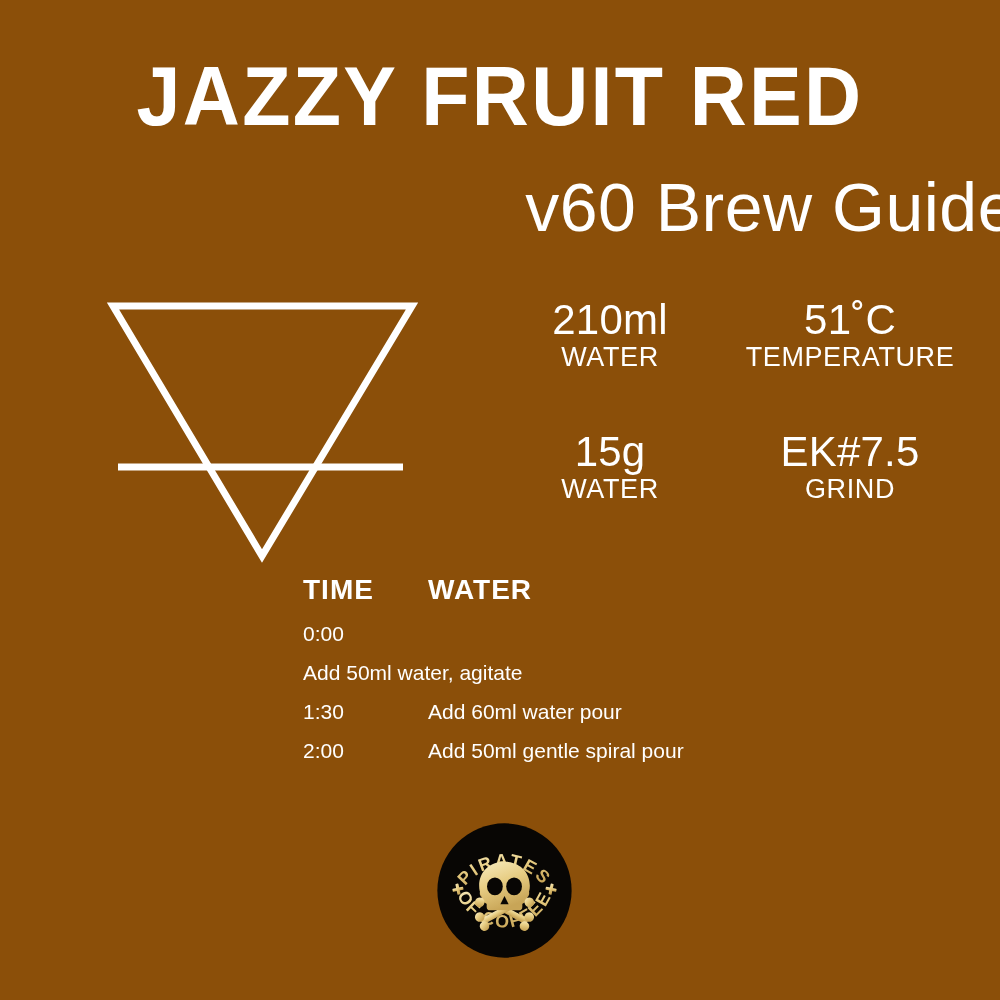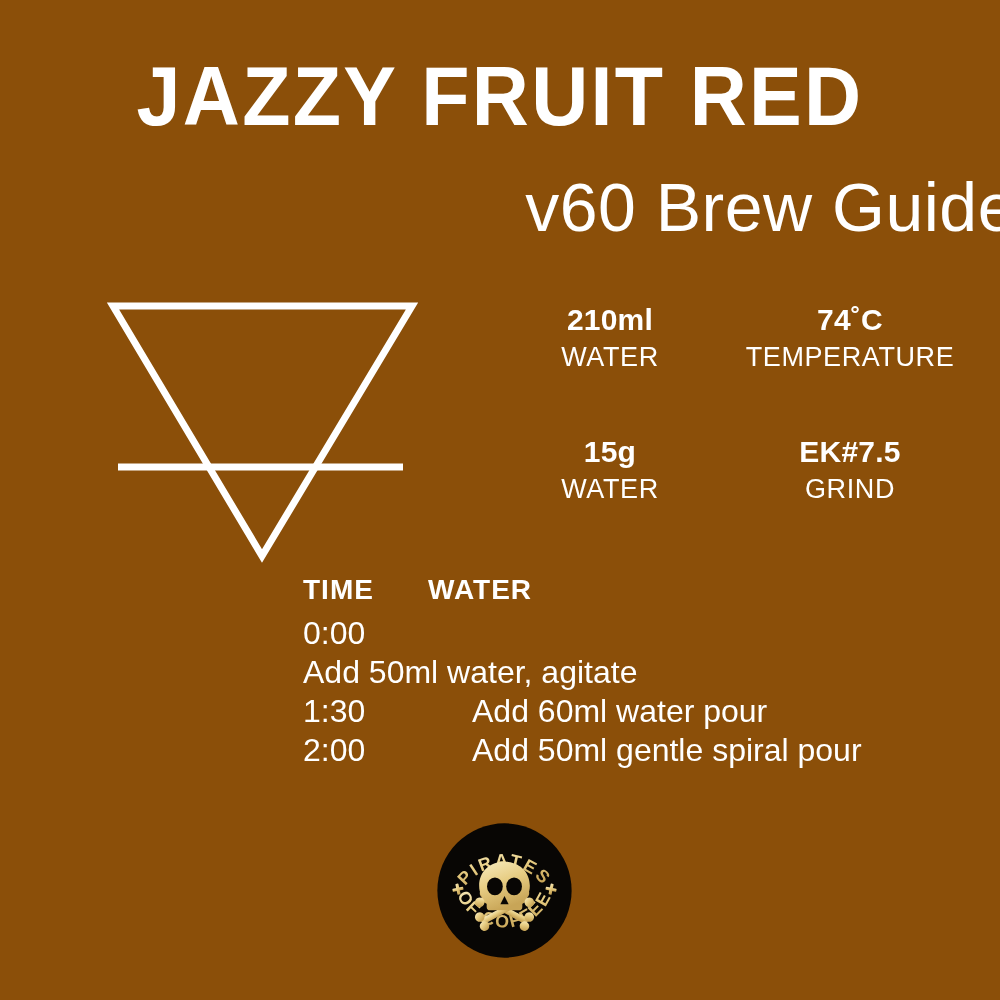--- a/index.html
+++ b/index.html
@@ -68,23 +68,23 @@
     width: 480px;
     display: grid;
     grid-template-columns: 1fr 1fr;
     grid-template-rows: auto auto;
     row-gap: 58px;
   }
   .stat {
     text-align: center;
   }
   .stat-value {
-    font-size: 30px;
+    font-size: 42px;
     line-height: 40px;
-    font-weight: 700;
+    font-weight: 400;
     letter-spacing: 0.2px;
   }
   .stat-label {
     font-size: 27px;
     line-height: 34px;
     font-weight: 300;
     letter-spacing: 0.6px;
   }
 
   
@@ -99,24 +99,23 @@
     align-items: center;
   }
   .sched-head {
     font-size: 28px;
     line-height: 40px;
     font-weight: 700;
     letter-spacing: 1px;
     margin-bottom: 4px;
   }
   .sched-body .sched-row {
-    font-size: 32px;
+    font-size: 21px;
     line-height: 39px;
     font-weight: 300;
-    gap: 44px;
   }
   .col-time {
     width: 125px;
     flex: 0 0 125px;
   }
   .col-water {
     flex: 1 1 auto;
     white-space: nowrap;
   }
 
@@ -143,21 +142,21 @@
       <line x1="18" y1="177" x2="303" y2="177" stroke="#ffffff" stroke-width="7" stroke-linecap="butt"></line>
     </svg>
   </div>
 
   <div class="stats">
     <div class="stat">
       <div class="stat-value">210ml</div>
       <div class="stat-label">WATER</div>
     </div>
     <div class="stat">
-      <div class="stat-value">74˚C</div>
+      <div class="stat-value">51˚C</div>
       <div class="stat-label">TEMPERATURE</div>
     </div>
     <div class="stat">
       <div class="stat-value">15g</div>
       <div class="stat-label">WATER</div>
     </div>
     <div class="stat">
       <div class="stat-value">EK#7.5</div>
       <div class="stat-label">GRIND</div>
     </div>

